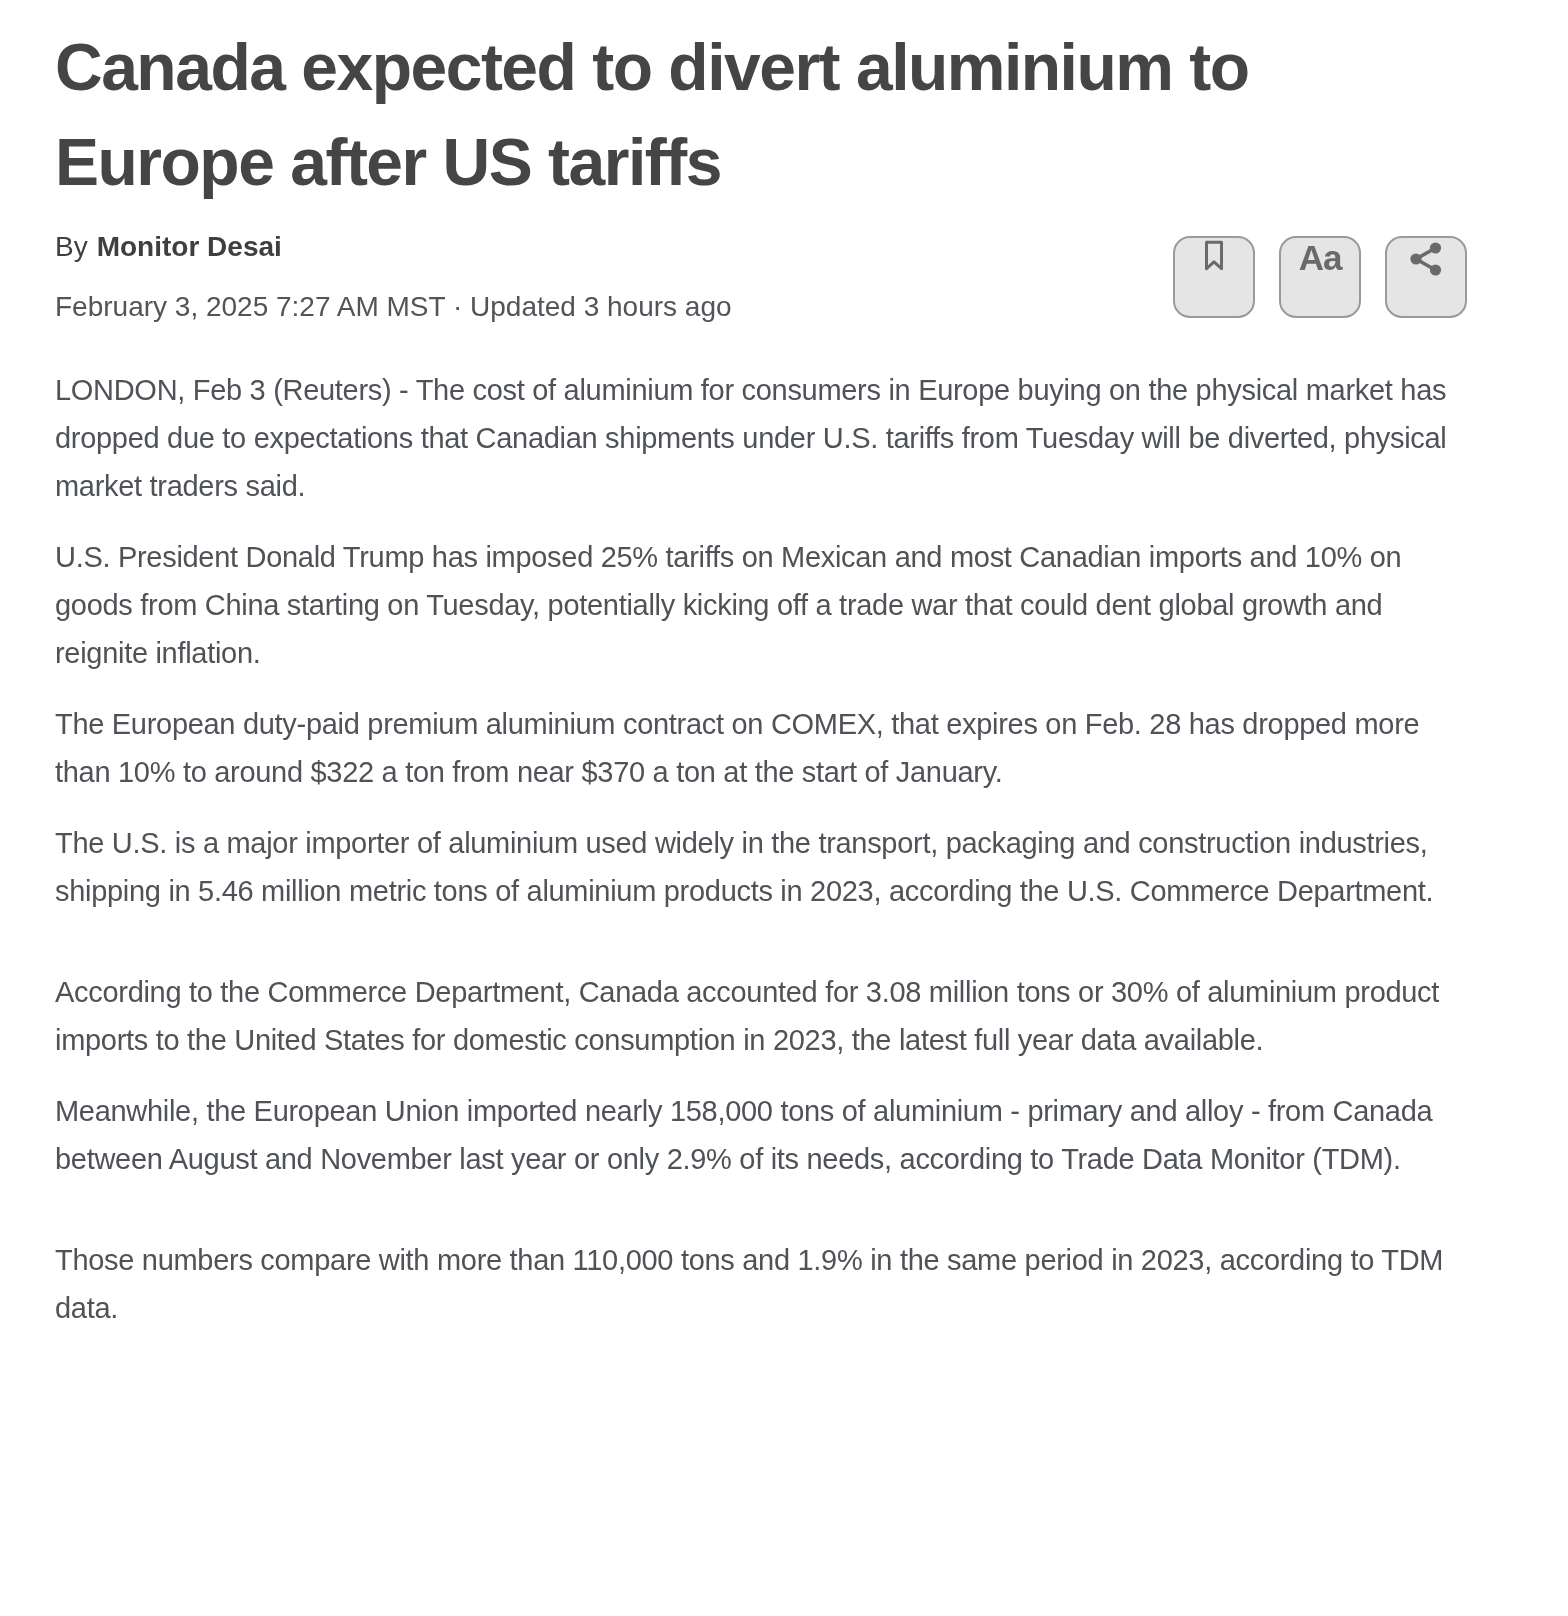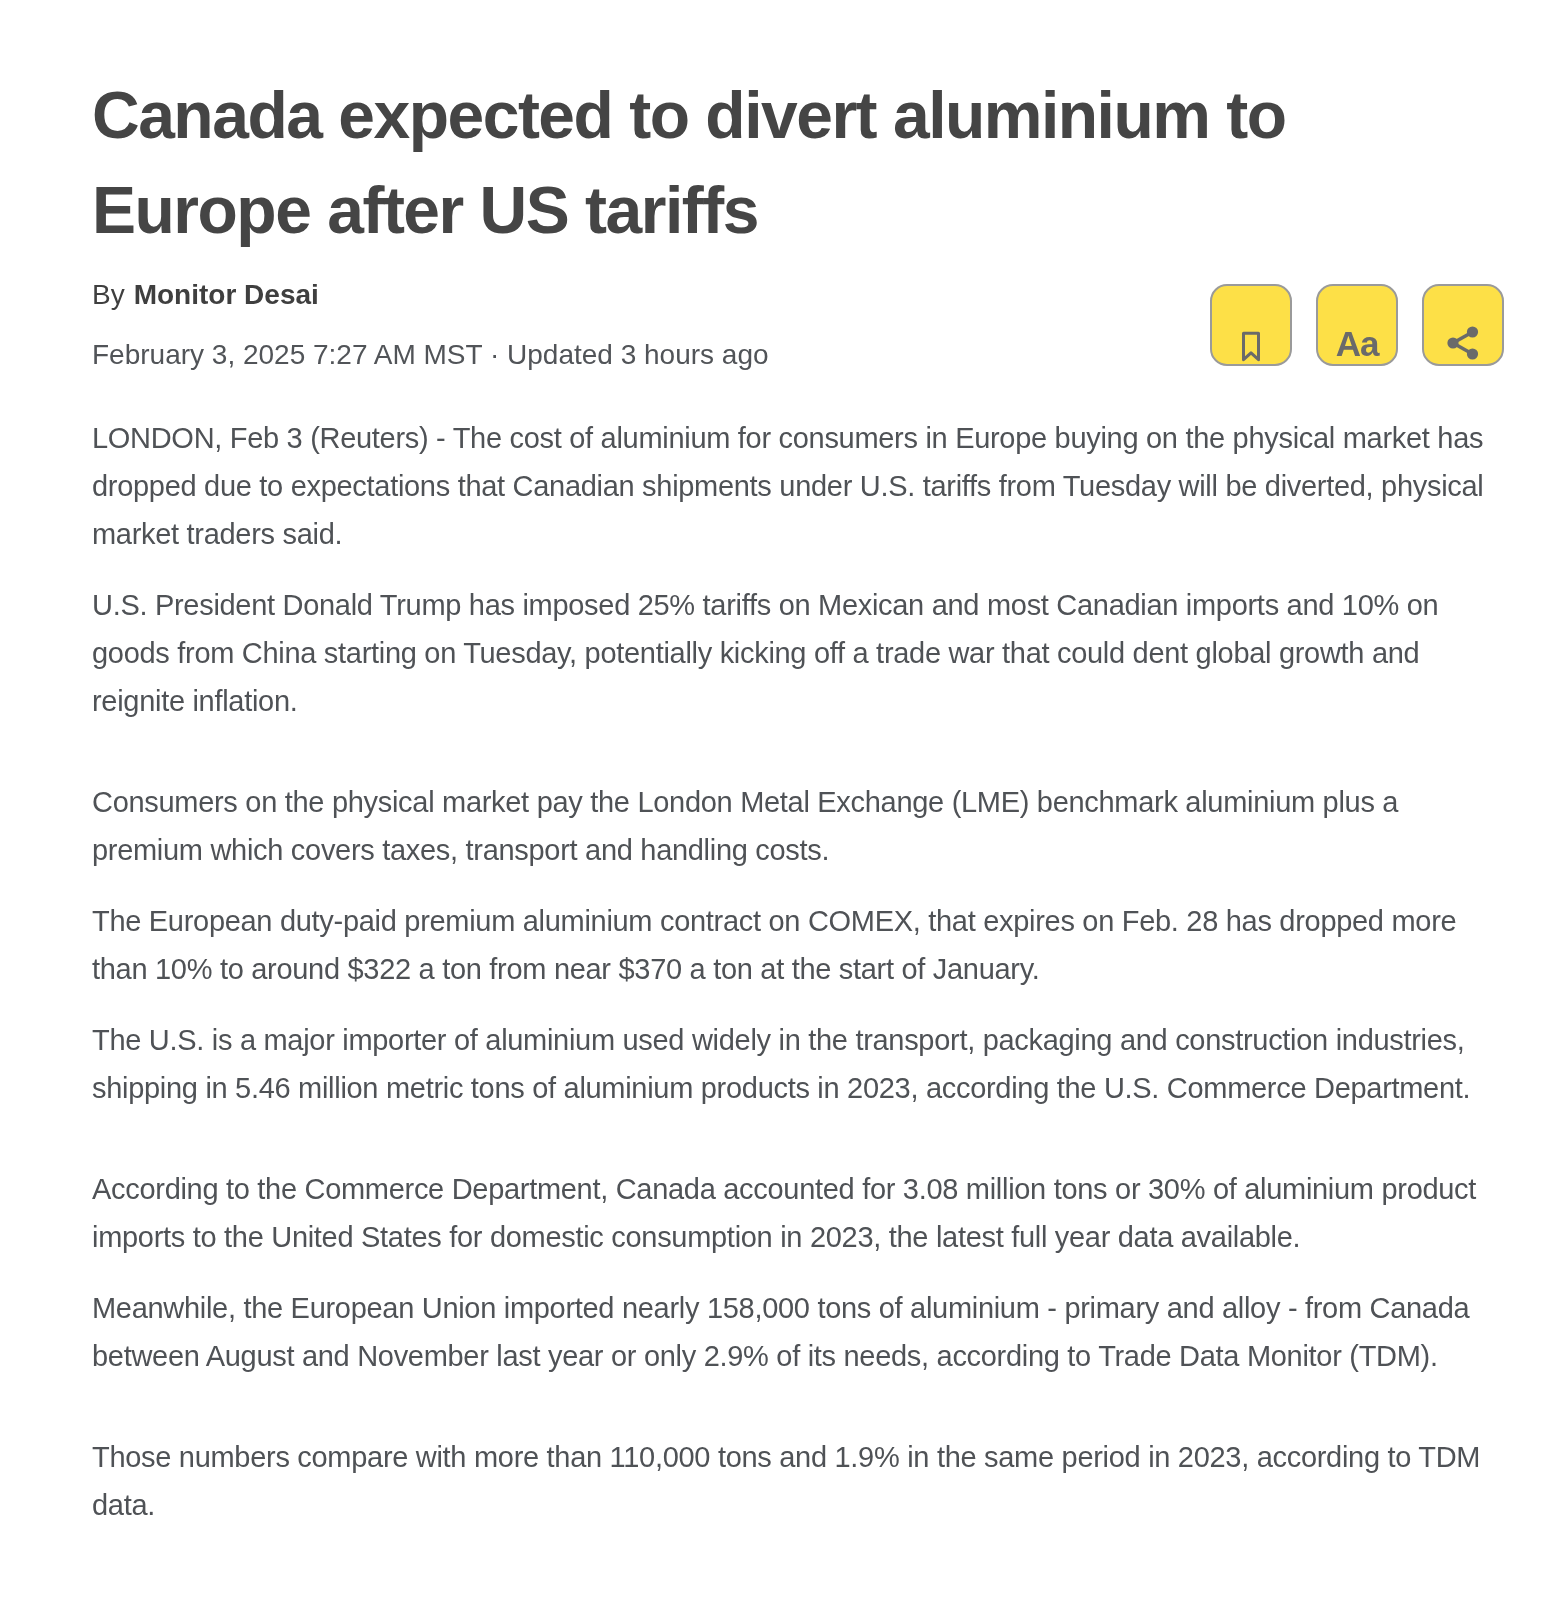--- a/index.html
+++ b/index.html
@@ -15,22 +15,22 @@
   html,body{margin:0;padding:0;}
   body{
     width:1568px;
     min-height:1616px;
     background:var(--page-bg);
     font-family:"Liberation Sans","DejaVu Sans",sans-serif;
     -webkit-font-smoothing:antialiased;
   }
   .page{
     width:1412px;
-    margin-left:92px;
-    padding-top:68px;
+    margin-left:55px;
+    padding-top:20px;
   }
   .headline{
     margin:0;
     max-width:1390px;
     font-size:66px;
     line-height:95px;
     font-weight:700;
     letter-spacing:-1.5px;
     color:var(--headline);
   }
@@ -57,25 +57,25 @@
     color:var(--dateline);
   }
   .toolbar{
     display:flex;
     gap:24px;
     flex:0 0 auto;
   }
   .tool-btn{
     width:82px;
     height:82px;
-    background:#fde047;
+    background:#e5e5e5;
     border:2px solid var(--button-border);
     border-radius:17px;
     display:flex;
-    align-items:flex-end;
+    align-items:flex-start;
     justify-content:center;
     padding:0;
     cursor:pointer;
     color:var(--icon);
   }
   .aa-label{
     font-size:35px;
     font-weight:700;
     letter-spacing:-1px;
     color:var(--icon);
@@ -127,21 +127,20 @@
           <circle cx="30.5" cy="10" r="5.6" fill="currentColor"></circle>
           <circle cx="30.5" cy="32" r="5.6" fill="currentColor"></circle>
         </svg>
       </button>
     </div>
   </div>
 
   <article class="article-body">
       <p class="body-para">LONDON, Feb 3 (Reuters) - The cost of aluminium for consumers in Europe buying on the physical market has dropped due to expectations that Canadian shipments under U.S. tariffs from Tuesday will be diverted, physical market traders said.</p>
       <p class="body-para">U.S. President Donald Trump has imposed 25% tariffs on Mexican and most Canadian imports and 10% on goods from China starting on Tuesday, potentially kicking off a trade war that could dent global growth and reignite inflation.</p>
-      <p class="body-para gap-xl">Consumers on the physical market pay the London Metal Exchange (LME) benchmark aluminium plus a premium which covers taxes, transport and handling costs.</p>
       <p class="body-para">The European duty-paid premium aluminium contract on COMEX, that expires on Feb. 28 has dropped more than 10% to around $322 a ton from near $370 a ton at the start of January.</p>
       <p class="body-para">The U.S. is a major importer of aluminium used widely in the transport, packaging and construction industries, shipping in 5.46 million metric tons of aluminium products in 2023, according the U.S. Commerce Department.</p>
       <p class="body-para gap-xl">According to the Commerce Department, Canada accounted for 3.08 million tons or 30% of aluminium product imports to the United States for domestic consumption in 2023, the latest full year data available.</p>
       <p class="body-para">Meanwhile, the European Union imported nearly 158,000 tons of aluminium - primary and alloy - from Canada between August and November last year or only 2.9% of its needs, according to Trade Data Monitor (TDM).</p>
       <p class="body-para gap-xl">Those numbers compare with more than 110,000 tons and 1.9% in the same period in 2023, according to TDM data.</p>
     </article>
 
 </div>
 
 </body></html>

